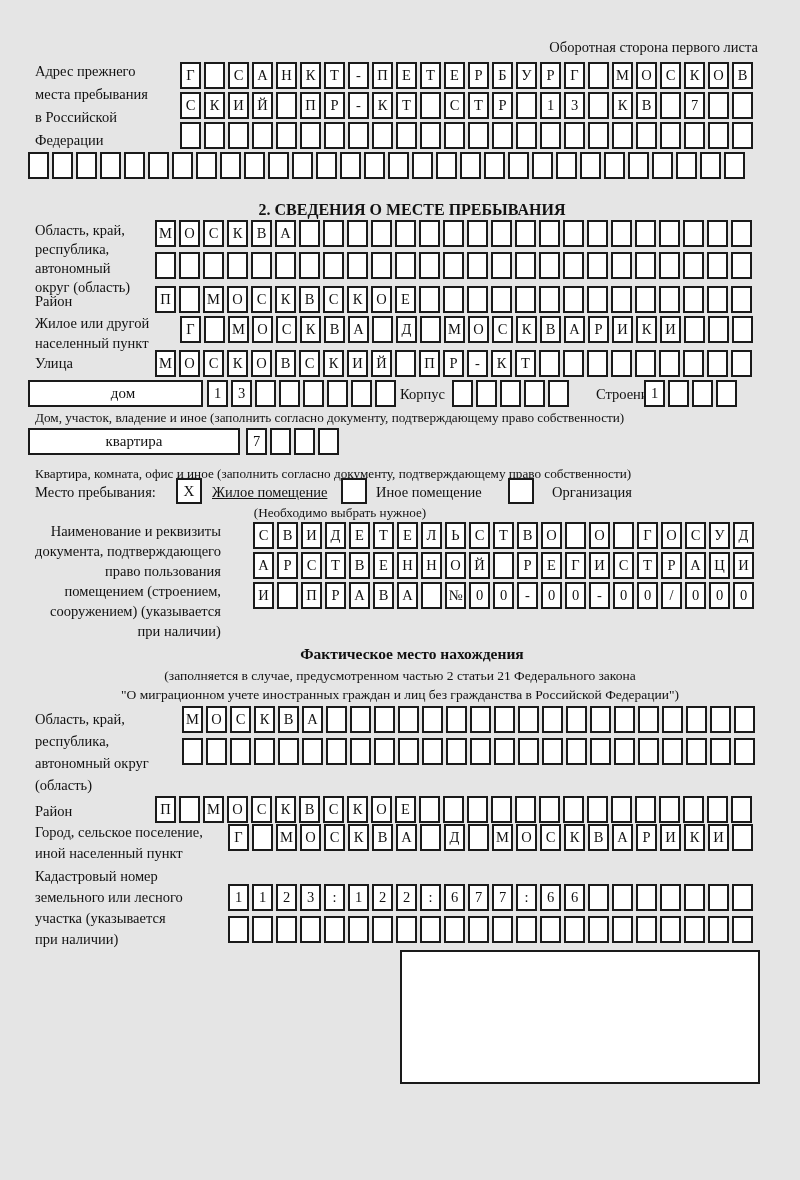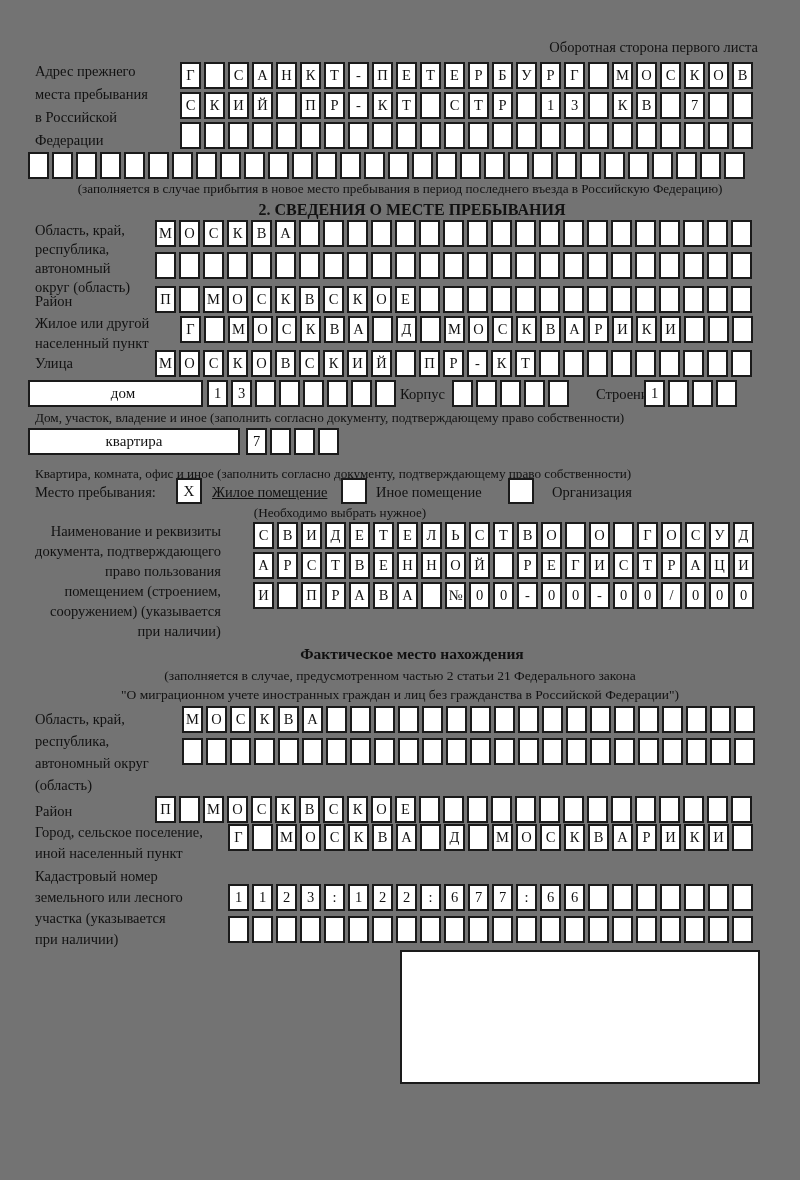--- a/index.html
+++ b/index.html
@@ -1,16 +1,16 @@
 <!DOCTYPE html>
 <html><head>
 <meta charset="utf-8">
 <style>
   html,body{margin:0;padding:0;background:#ffffff;}
-  #page{position:relative;width:800px;height:1180px;background:#737373;
+  #page{position:relative;width:800px;height:1180px;background:#e5e5e5;
         font-family:"Liberation Serif",serif;color:#111;overflow:hidden;}
   .lbl{position:absolute;font-size:14.5px;line-height:22px;white-space:pre-line;color:#111;}
   .cap{position:absolute;font-size:13.2px;color:#111;}
   .center{left:0;width:800px;text-align:center;}
   .bold{font-weight:bold;margin-left:12px;}
   .cellrow{position:absolute;display:flex;gap:3px;}
   .cell{width:21px;height:27px;box-sizing:border-box;border:2px solid #1a1a1a;background:#fff;
         display:flex;align-items:center;justify-content:center;
         font-size:14.5px;font-family:"Liberation Serif",serif;}
   .wbox{position:absolute;height:27px;box-sizing:border-box;border:2px solid #1a1a1a;background:#fff;
@@ -138,21 +138,20 @@
       <div class="cell"></div>
       <div class="cell"></div>
       <div class="cell"></div>
       <div class="cell"></div>
       <div class="cell"></div>
       <div class="cell"></div>
       <div class="cell"></div>
       <div class="cell"></div>
       <div class="cell"></div>
     </div>
-  <div class="cap center" style="top:181px;">(заполняется в случае прибытия в новое место пребывания в период последнего въезда в Российскую Федерацию)</div>
 
   <div class="lbl bold center" style="top:199px;font-size:16px;">2. СВЕДЕНИЯ О МЕСТЕ ПРЕБЫВАНИЯ</div>
 
   <div class="lbl lh19" style="left:35px;top:221px;">Область, край,
 республика,
 автономный
 округ (область)</div>
   <div class="cellrow" style="left:155px;top:220px;">
       <div class="cell">М</div>
       <div class="cell">О</div>

